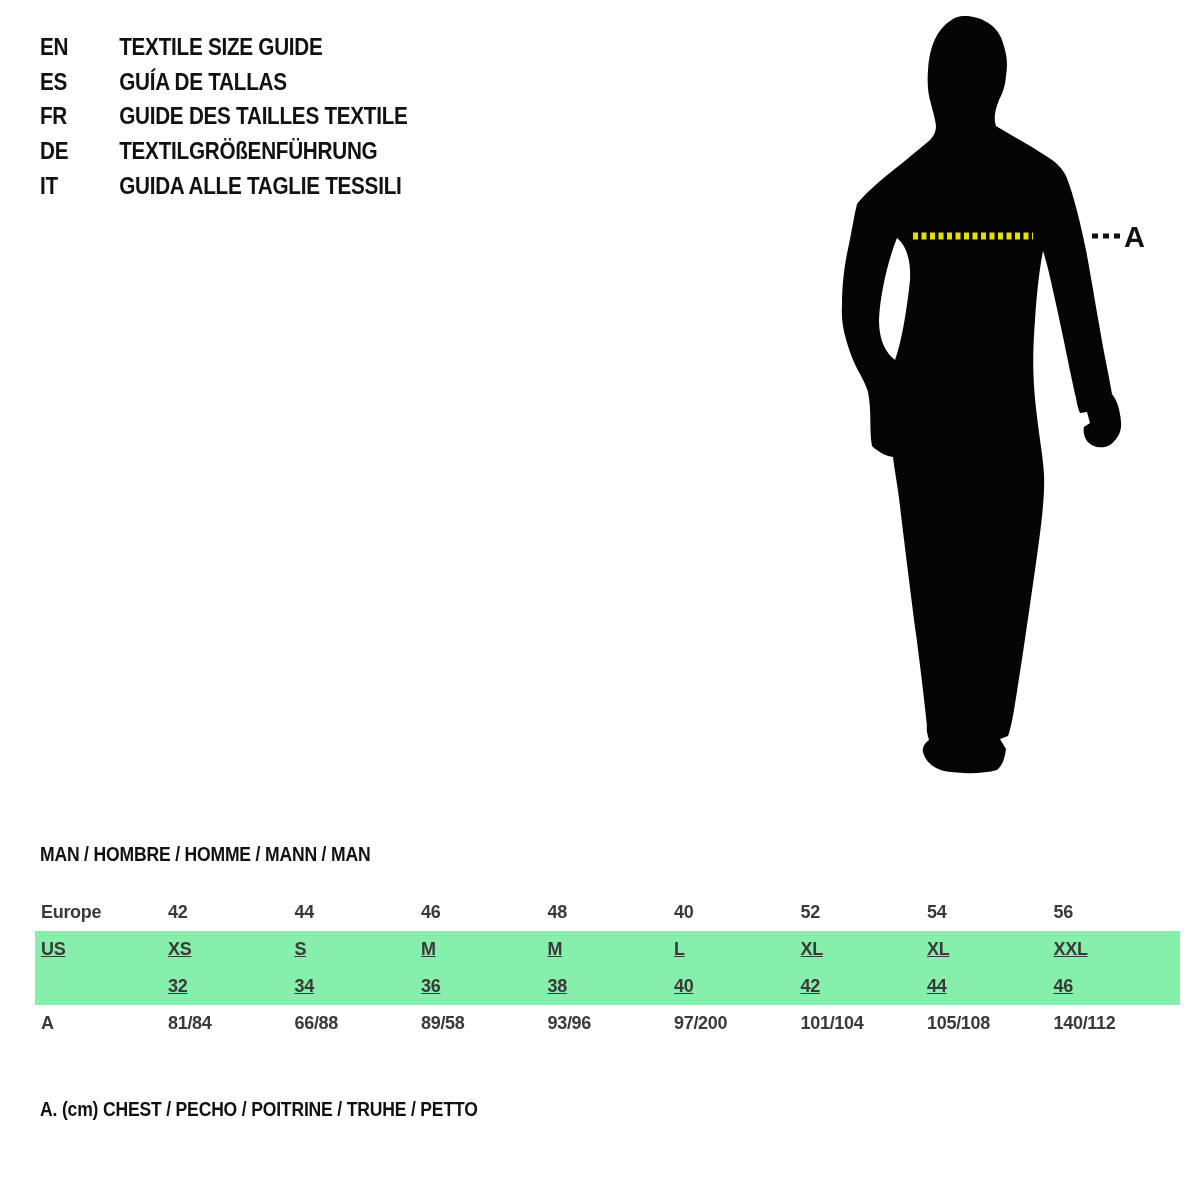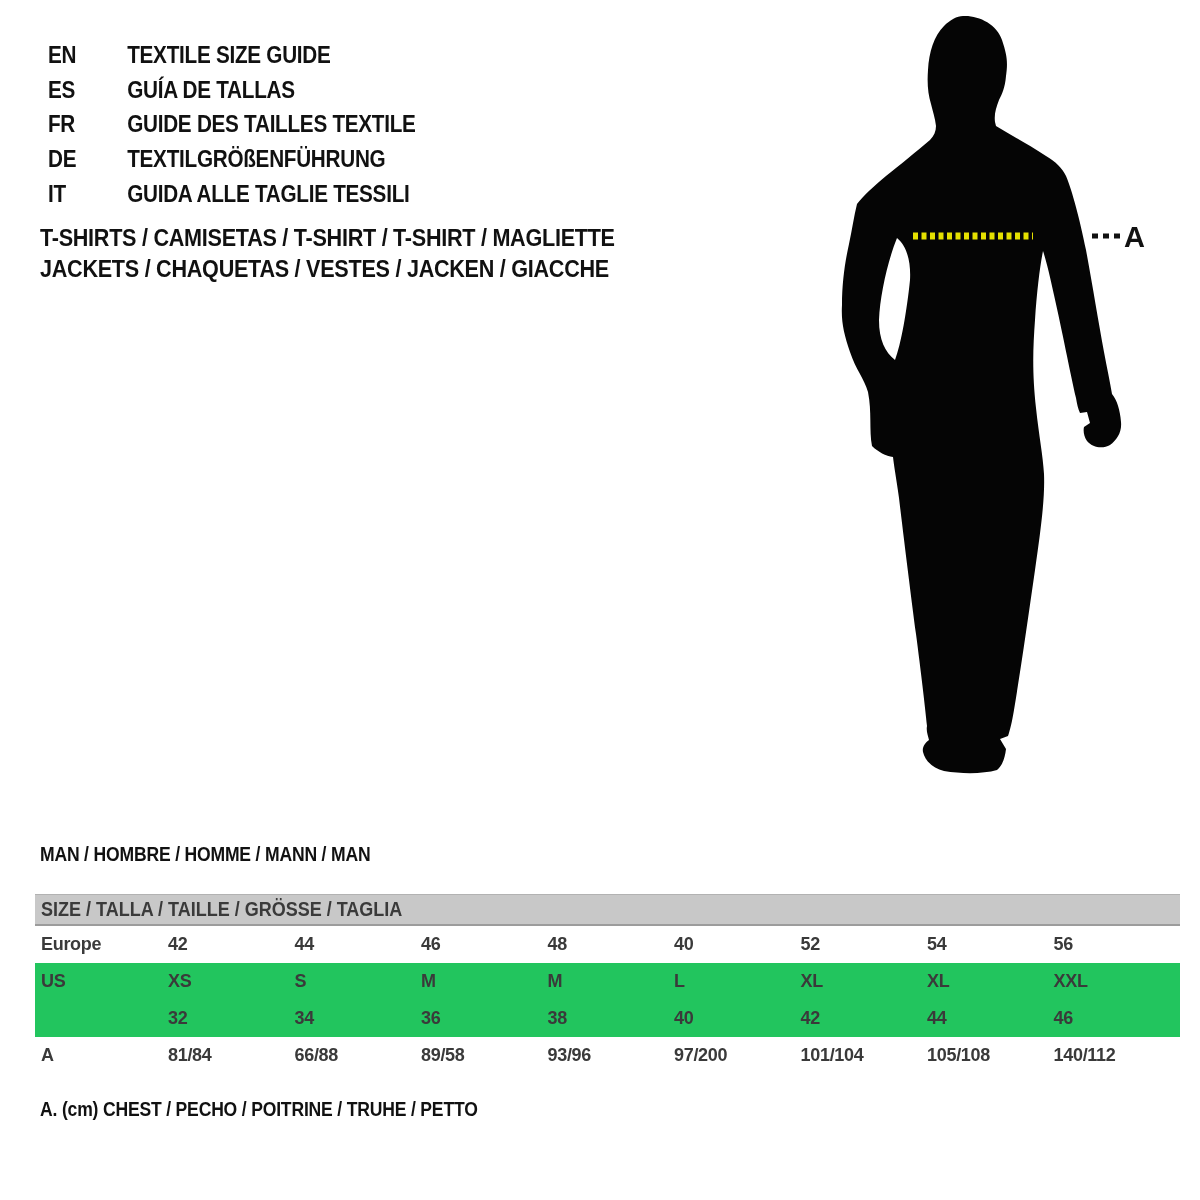--- a/index.html
+++ b/index.html
@@ -1,21 +1,21 @@
 <!DOCTYPE html>
 <html><head>
 <meta charset="utf-8">
 <style>
   html,body{margin:0;padding:0;background:#ffffff;width:1200px;height:1200px;
     font-family:"Liberation Sans","DejaVu Sans",sans-serif;color:#111;}
   .page{position:relative;width:1200px;height:1200px;overflow:hidden;background:#fff;}
   .cond{transform:scaleX(.9);transform-origin:0 50%;white-space:nowrap;}
 
   
-  .lang-list{position:absolute;left:40px;top:30px;list-style:none;margin:8px;padding:0;}
+  .lang-list{position:absolute;left:40px;top:30px;list-style:none;margin:0;padding:0;}
   .lang-row{display:flex;height:34.7px;align-items:center;font-weight:700;font-size:23px;
     letter-spacing:-.3px;}
   .lang-code{width:88px;flex:0 0 88px;}
   .lang-label{flex:1;}
 
   
   .categories{position:absolute;left:40px;top:222px;}
   .category-line{height:31px;display:flex;align-items:center;font-weight:700;font-size:24px;
     letter-spacing:-.3px;}
 
@@ -27,21 +27,21 @@
   .section-title{position:absolute;left:40px;top:843px;font-weight:700;font-size:19.5px;
     letter-spacing:-.2px;}
 
   
   .size-table{position:absolute;left:35px;top:894px;width:1145px;}
   .table-header{height:32px;background:#c8c8c8;border-top:1px solid #b2b2b2;
     border-bottom:2px solid #9c9c9c;display:flex;align-items:center;color:#3a3a3a;
     font-weight:700;font-size:20px;padding-left:6px;box-sizing:border-box;}
   .table-row{display:flex;height:37px;align-items:center;color:#3a3a3a;
     font-weight:700;font-size:18px;letter-spacing:-.3px;}
-  .table-row.shaded{background:#22c55e;}
+  .table-row.shaded{background:#86efac;text-decoration:underline;}
   .row-label{flex:0 0 133px;padding-left:6px;box-sizing:border-box;text-align:left;}
   .cell{flex:1;text-align:left;}
 
   
   .footnote{position:absolute;left:40px;top:1098px;font-weight:700;font-size:19.5px;
     letter-spacing:-.2px;}
 </style>
 </head>
 <body>
 
@@ -63,24 +63,20 @@
     <li class="lang-row cond">
       <span class="lang-code">DE</span>
       <span class="lang-label">TEXTILGRÖßENFÜHRUNG</span>
     </li>
     <li class="lang-row cond">
       <span class="lang-code">IT</span>
       <span class="lang-label">GUIDA ALLE TAGLIE TESSILI</span>
     </li>
   </ul>
 
-  <div class="categories">
-    <div class="category-line cond">T-SHIRTS / CAMISETAS / T-SHIRT / T-SHIRT / MAGLIETTE</div>
-    <div class="category-line cond">JACKETS / CHAQUETAS / VESTES / JACKEN / GIACCHE</div>
-  </div>
 
   <div class="figure-wrap">
     <svg viewBox="820 0 340 800" xmlns="http://www.w3.org/2000/svg">
       <path fill="#050505" fill-rule="evenodd" d="
         M 963 16
         C 978 15 997 24 1002 40
         C 1007 55 1008 62 1006 76
         C 1005 88 1002 94 999 100
         C 996 108 994 114 995 122
         L 996 126
@@ -137,23 +133,20 @@
         Z"></path>
       <line x1="913" y1="236" x2="1033" y2="236" stroke="#e5e000" stroke-width="7" stroke-dasharray="5 3.5"></line>
       <line x1="1092" y1="236" x2="1120" y2="236" stroke="#111" stroke-width="5" stroke-dasharray="6 5"></line>
       <text x="1124" y="247" font-size="29" font-weight="bold" font-family="Liberation Sans, DejaVu Sans, sans-serif" fill="#111">A</text>
     </svg>
   </div>
 
   <div class="section-title cond">MAN / HOMBRE / HOMME / MANN / MAN</div>
 
   <div class="size-table">
-    <div class="table-header">
-      <span class="cond">SIZE / TALLA / TAILLE / GRÖSSE / TAGLIA</span>
-    </div>
 
     <div class="table-row">
       <span class="row-label">Europe</span>
       <span class="cell">42</span>
       <span class="cell">44</span>
       <span class="cell">46</span>
       <span class="cell">48</span>
       <span class="cell">40</span>
       <span class="cell">52</span>
       <span class="cell">54</span>

